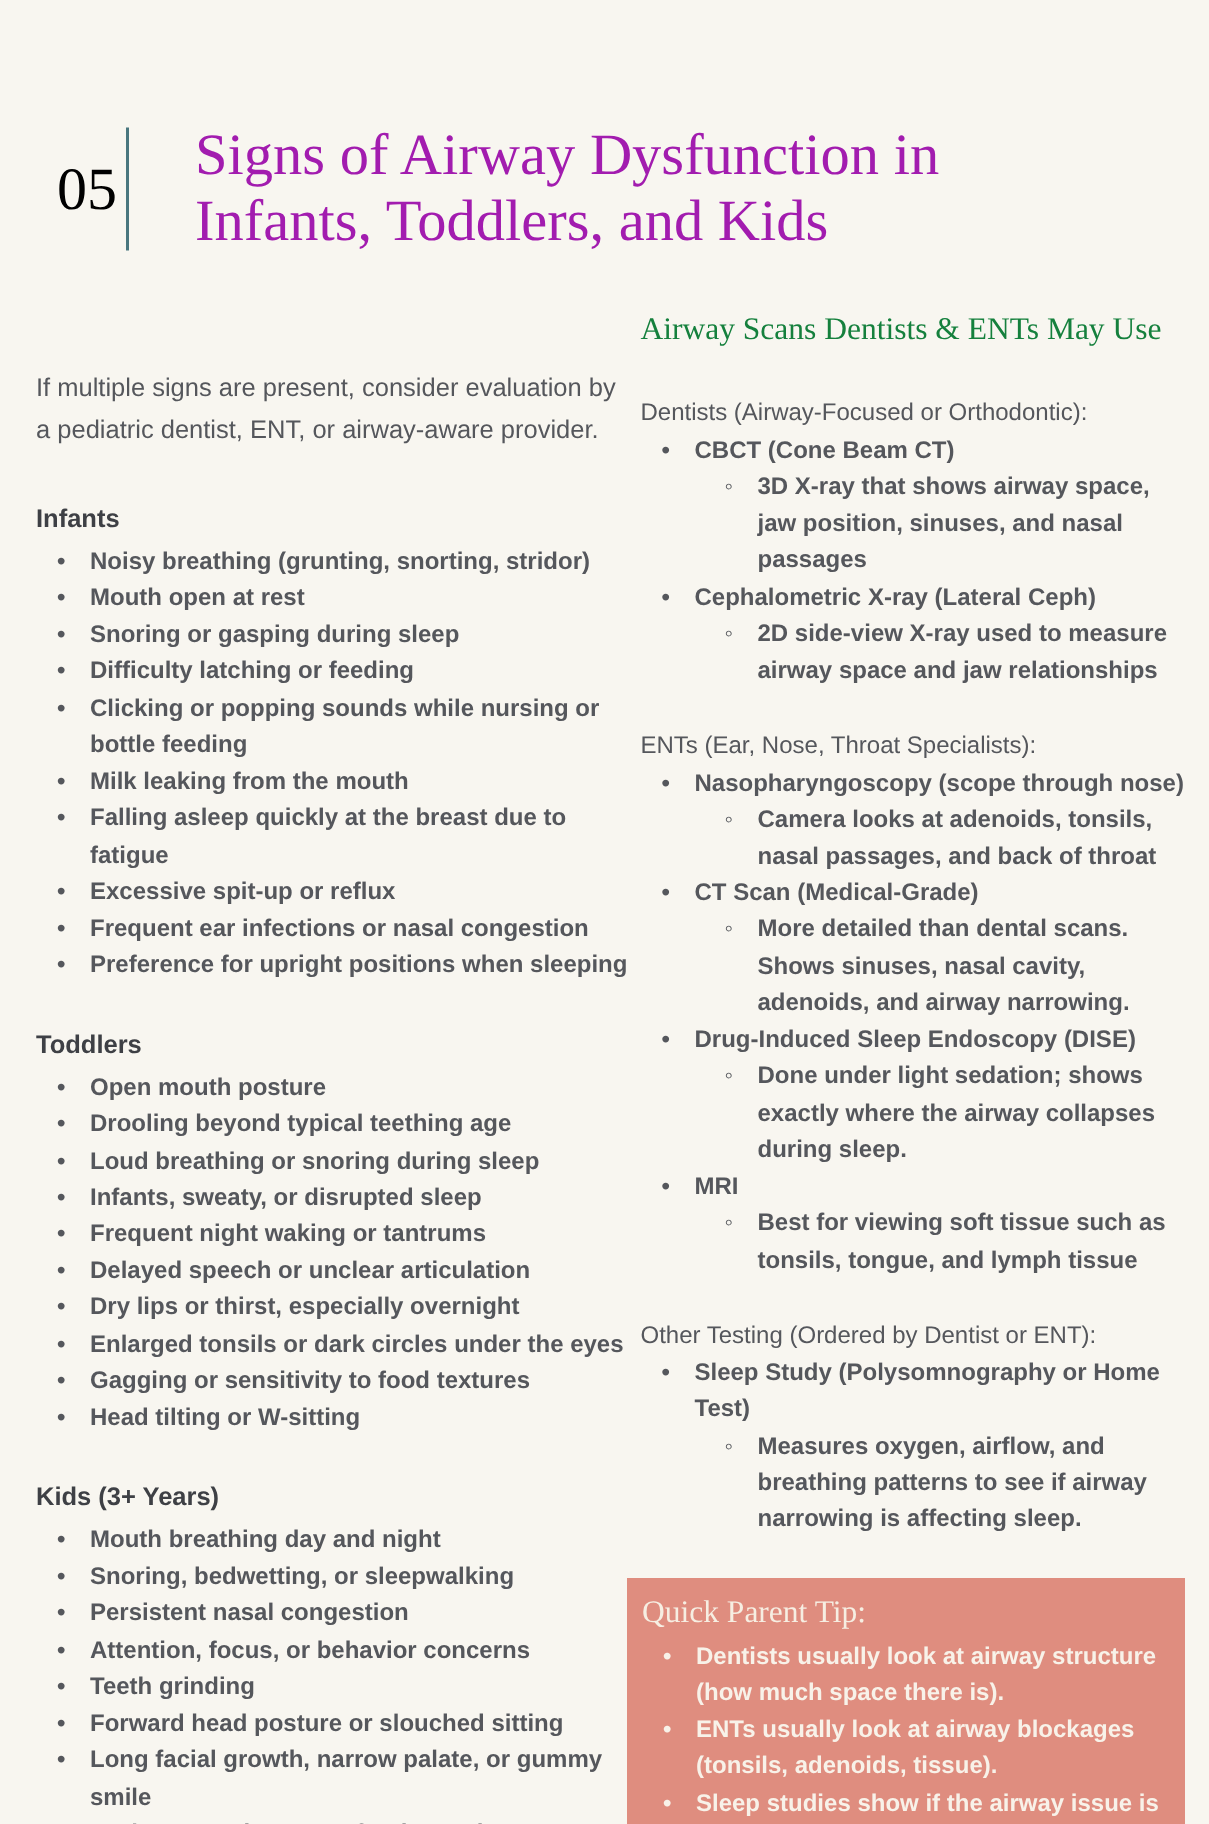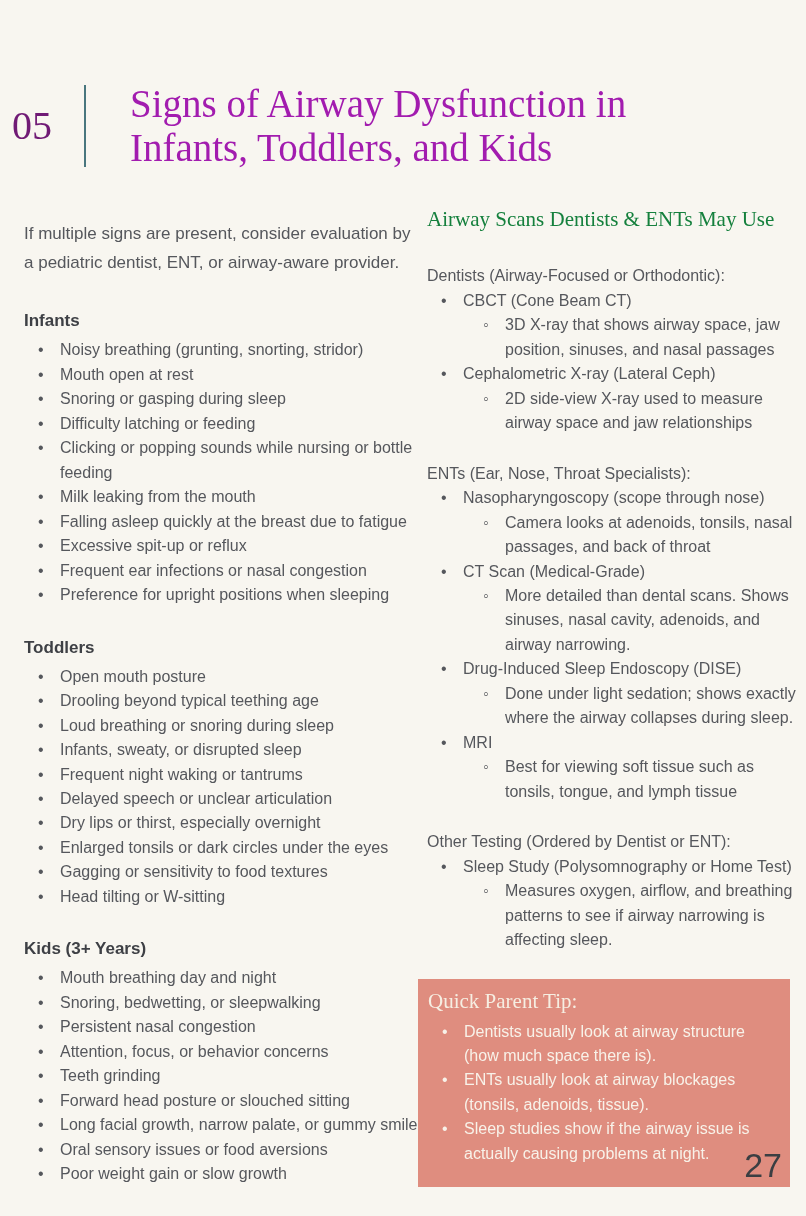--- a/index.html
+++ b/index.html
@@ -9,40 +9,40 @@
     background: #f8f6f0;
     font-family: "Liberation Sans", sans-serif;
     color: #55575c;
   }
   .page { position: relative; width: 806px; height: 1216px; overflow: hidden; }
 
   
   .hdr { display: flex; align-items: center; padding: 66px 16px 0 12px; }
   .hdr-num {
     font-family: "Liberation Serif", serif;
-    font-size: 40px; color: #701a75; width: 66px; text-align: left;
+    font-size: 40px; color: #000000; width: 66px; text-align: right;
     flex: 0 0 auto;
   }
   .hdr-divider { width: 2px; height: 82px; background: #49767e; margin: 0 28px 0 6px; flex: 0 0 auto; }
   .hdr-title {
     font-family: "Liberation Serif", serif; font-weight: 400;
     font-size: 39px; line-height: 1.12; color: #a21caf; margin: 16px;
   }
 
   
   main { display: flex; align-items: flex-end; padding: 20px 0 0 24px; }
   .col-left  { width: 396px; flex: 0 0 auto; }
   .col-right { width: 369px; flex: 0 0 auto; margin-left: 7px; }
 
   .intro { font-size: 17px; line-height: 1.68; margin: 0 0 34px 0; }
 
   .sec-head { font-size: 17px; font-weight: 700; color: #3e4045; margin: 30px 0 7px 0; }
 
   ul.bul { list-style: none; margin: 0; padding: 0 0 0 14px; }
-  ul.bul > li { position: relative; padding-left: 22px; font-size: 16px; line-height: 1.53; }
+  ul.bul > li { position: relative; padding-left: 22px; font-size: 16px; line-height: 1.53; font-weight: bold; }
   ul.bul > li::before { content: "\2022"; position: absolute; left: 0; top: 0; }
 
   
   .teal-head {
     font-family: "Liberation Serif", serif; font-weight: 400;
     font-size: 21px; color: #15803d; margin: 2px 0 32px 0;
   }
   .group-label { font-size: 16px; line-height: 1.53; margin: 26px 0 0 0; }
   .group-label.first { margin-top: 0; }
   ul.sub { list-style: none; margin: 0; padding: 0 0 0 20px; }

